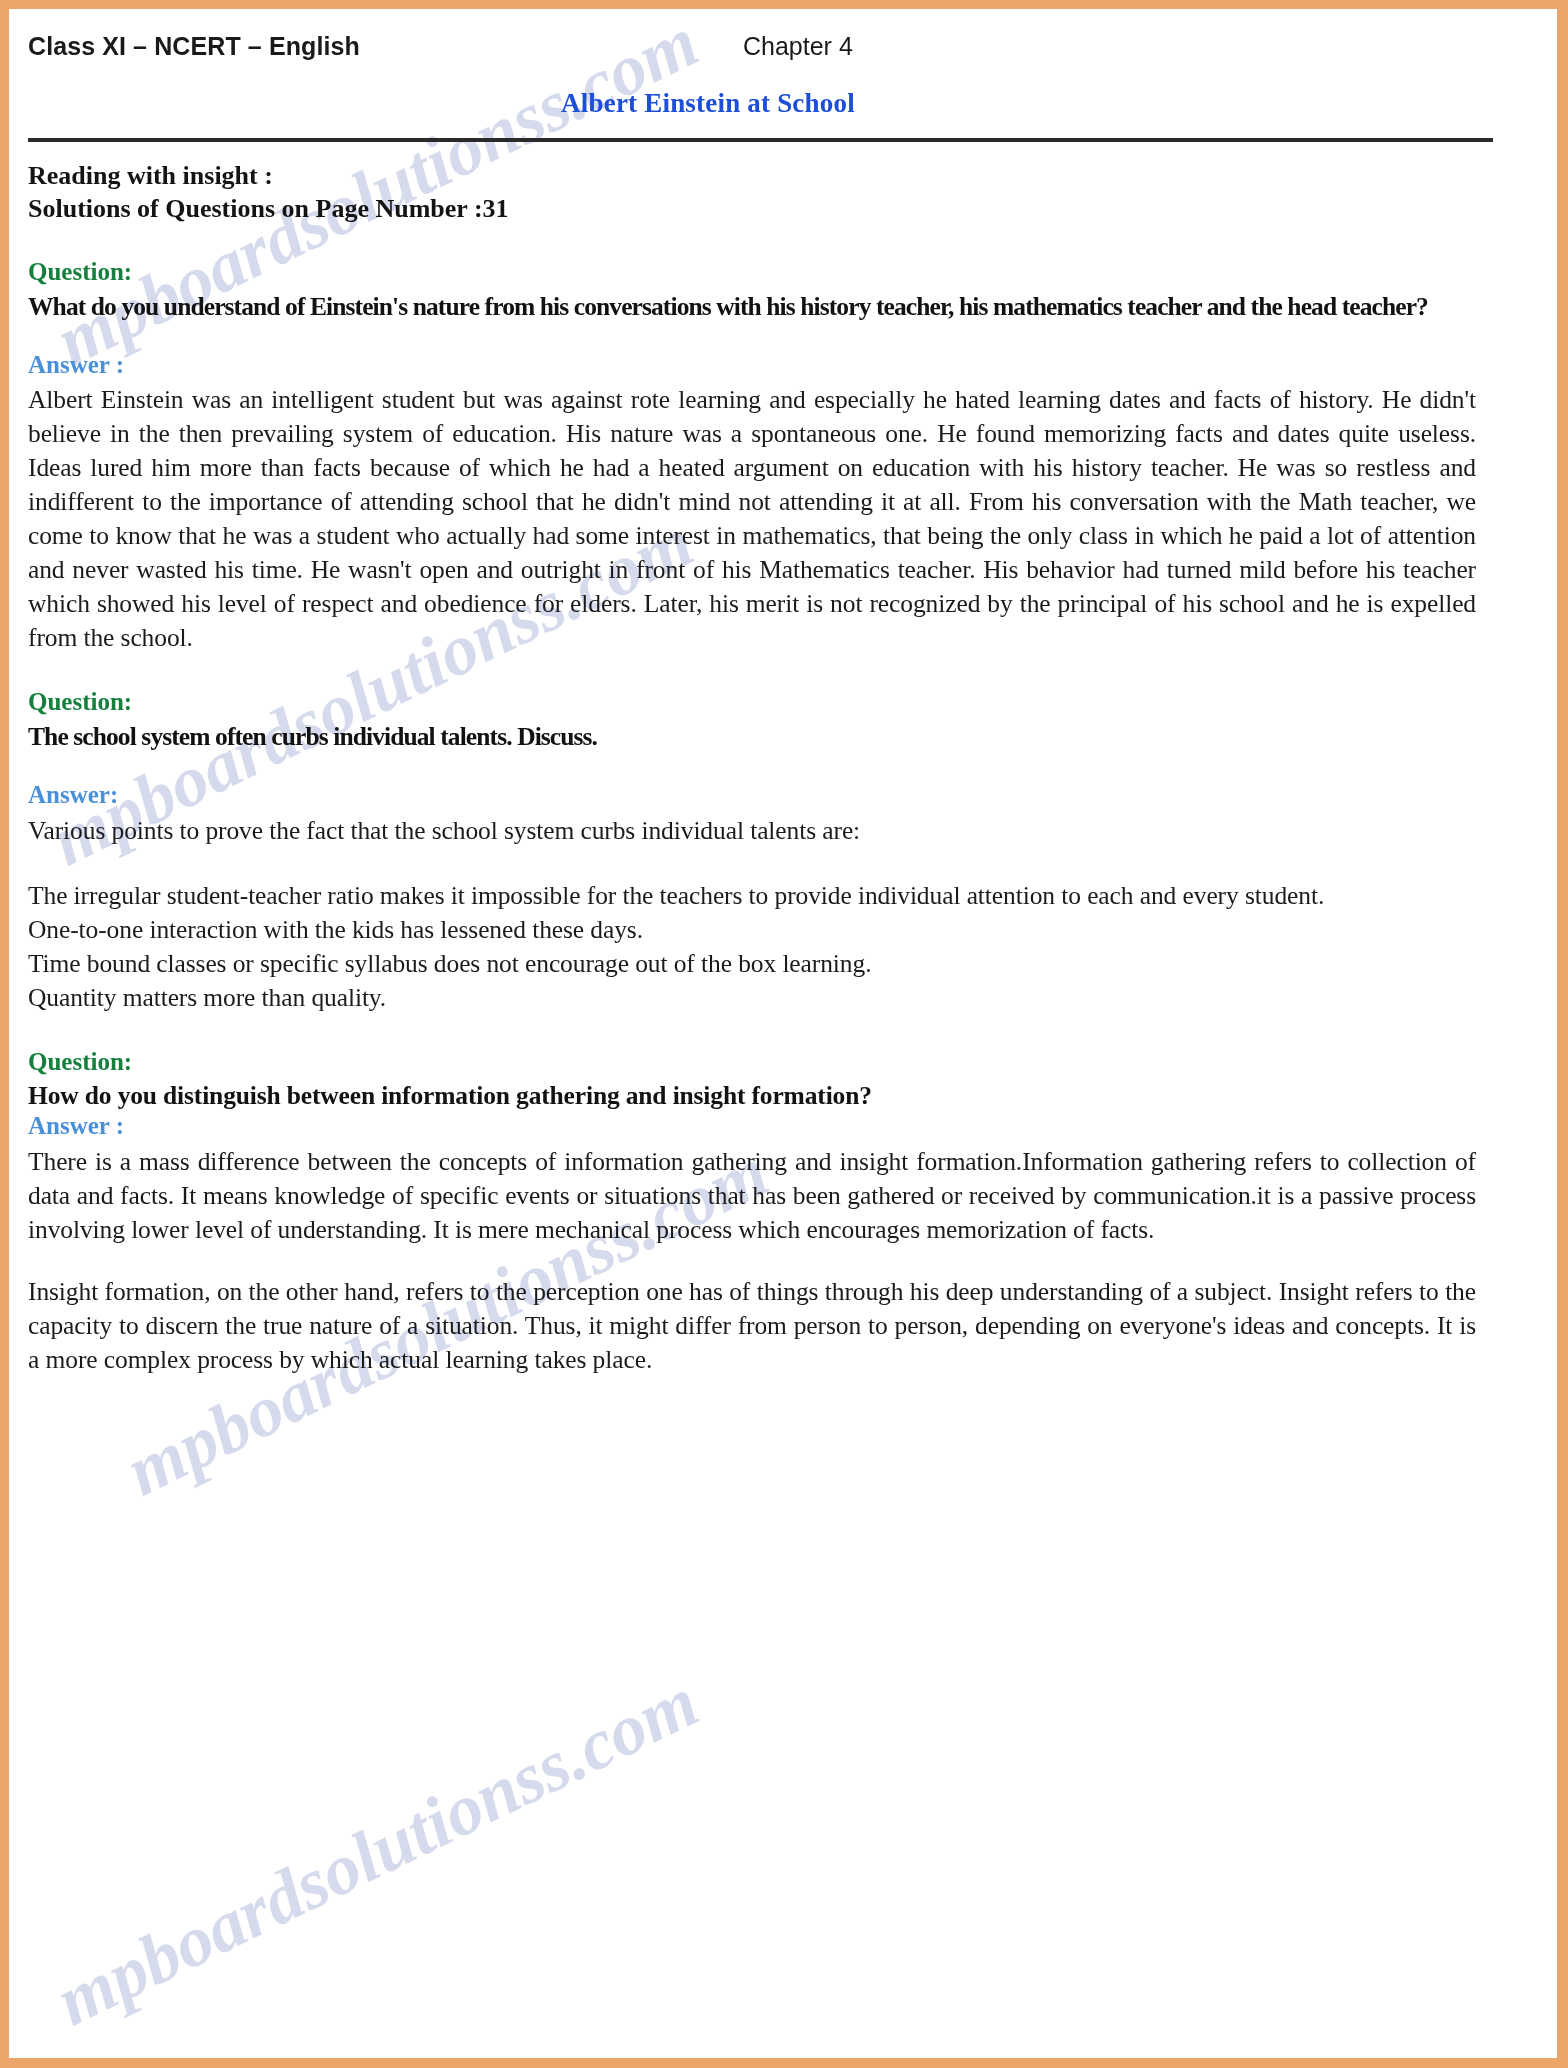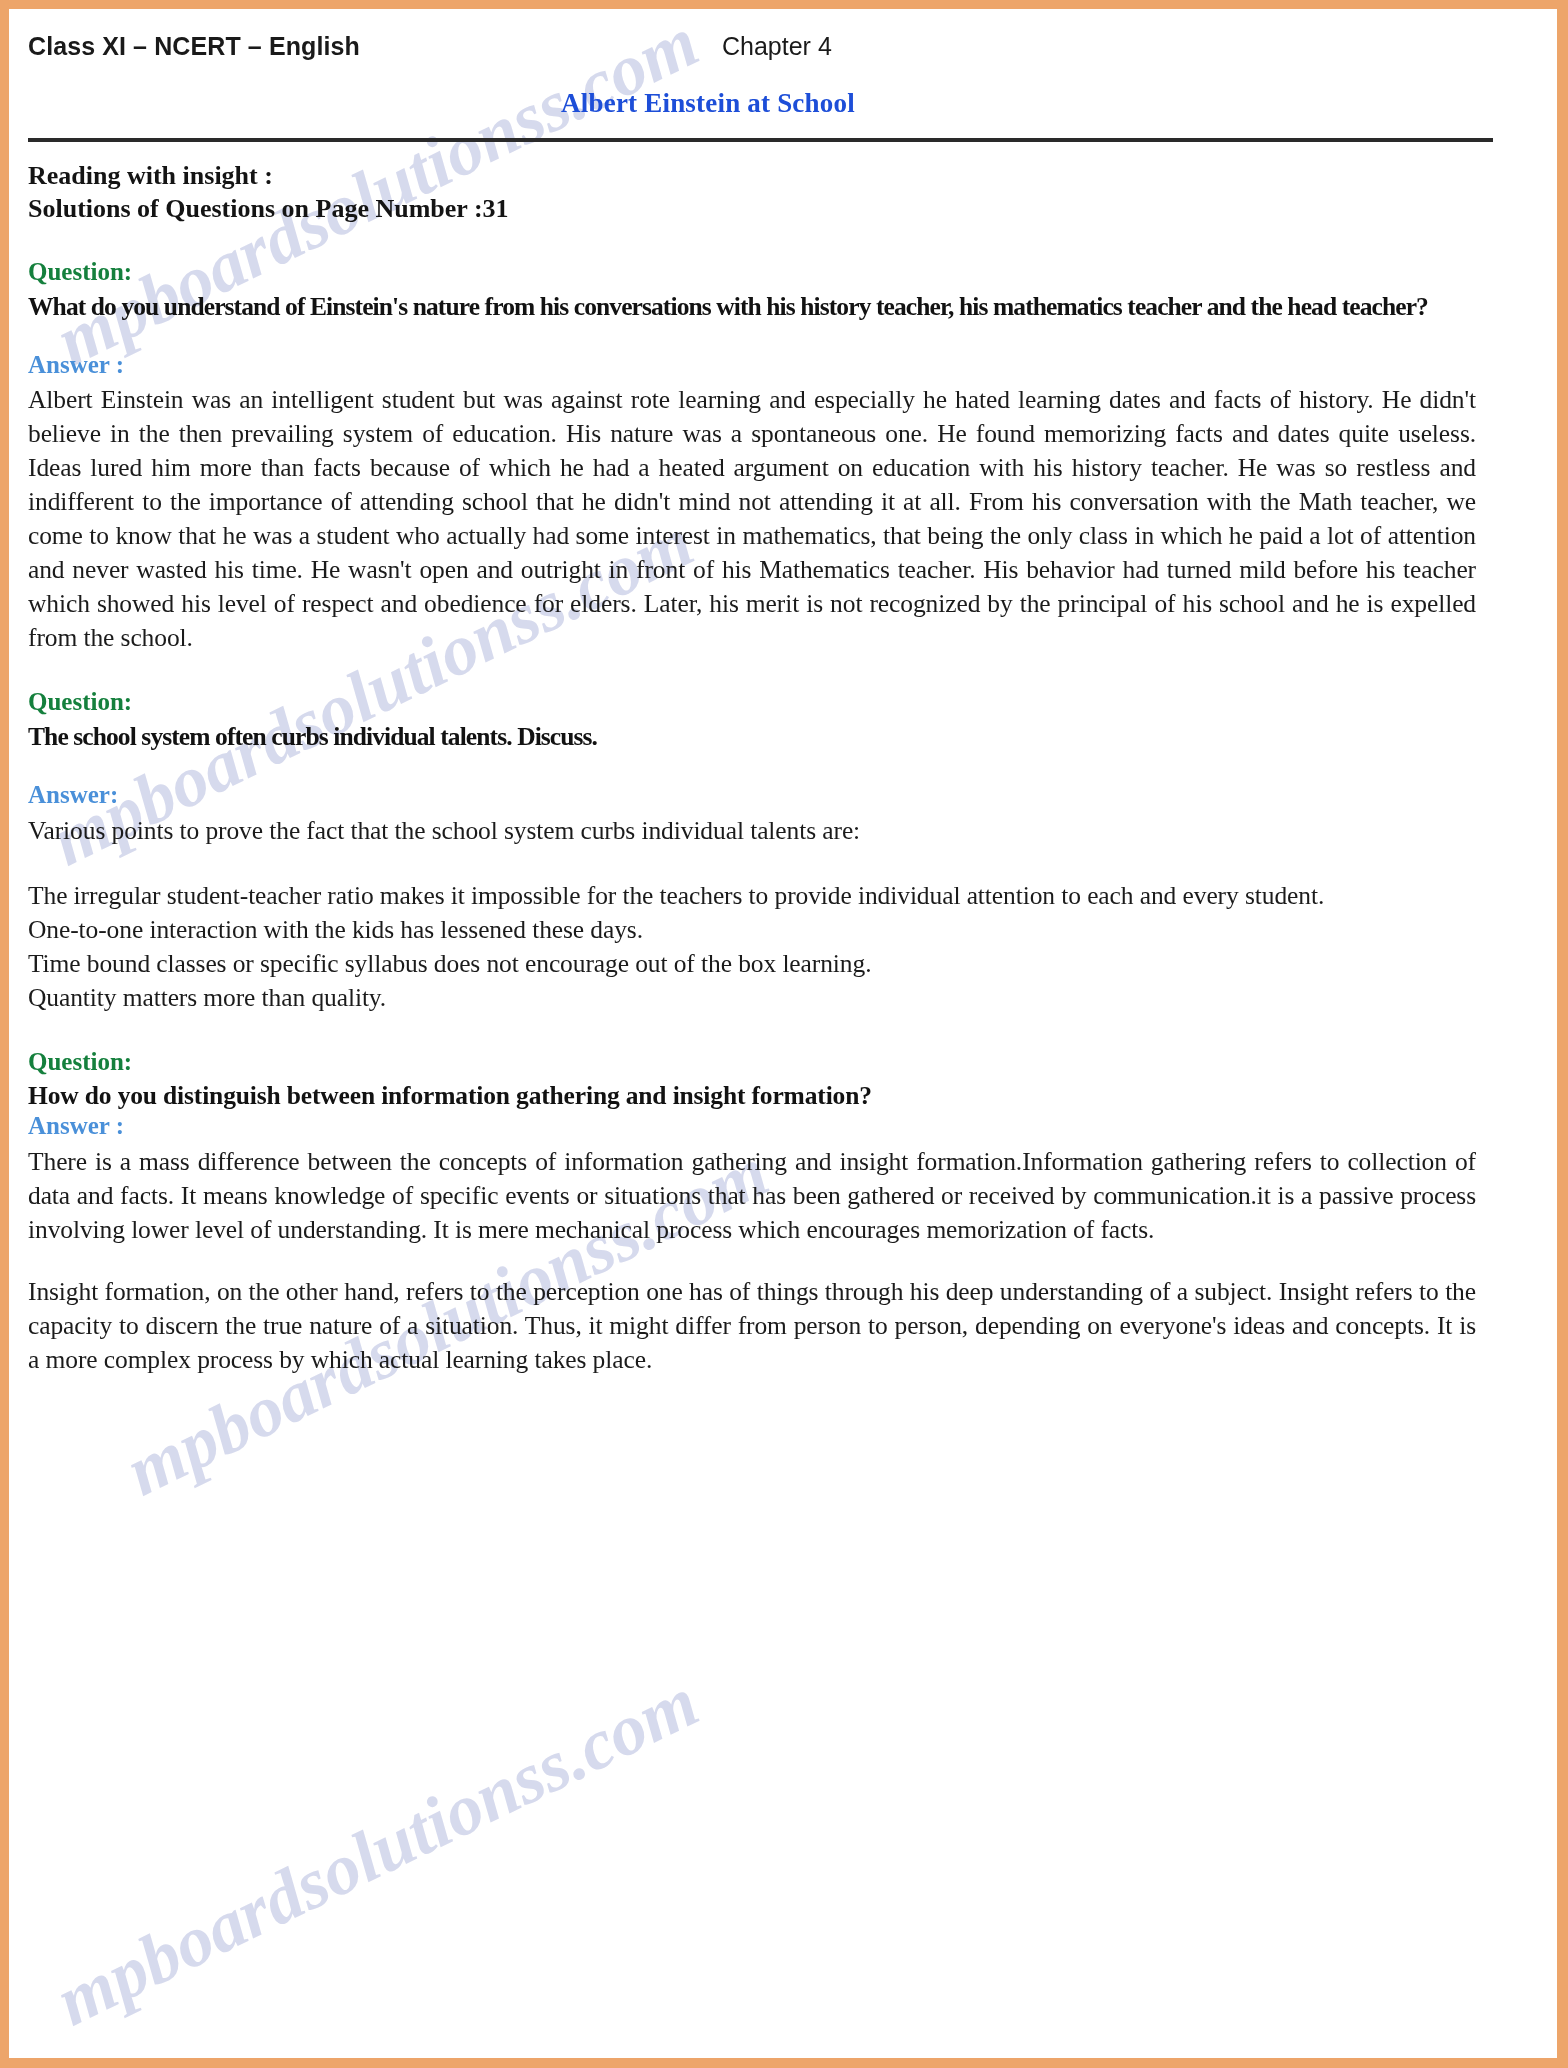--- a/index.html
+++ b/index.html
@@ -56,21 +56,21 @@
     left: 0;
     top: 10px;
     font-size: 25px;
     color: #1a1a1a;
     letter-spacing: 0.1px;
     white-space: nowrap;
     font-weight: bold;
   }
   .header-center {
     position: absolute;
-    left: 694px;
+    left: 715px;
     top: 10px;
     font-size: 25px;
     color: #1a1a1a;
     white-space: nowrap;
   }
   .doc-title {
     text-align: center;
     font-size: 27px;
     font-weight: bold;
     color: #1d4ed8;

